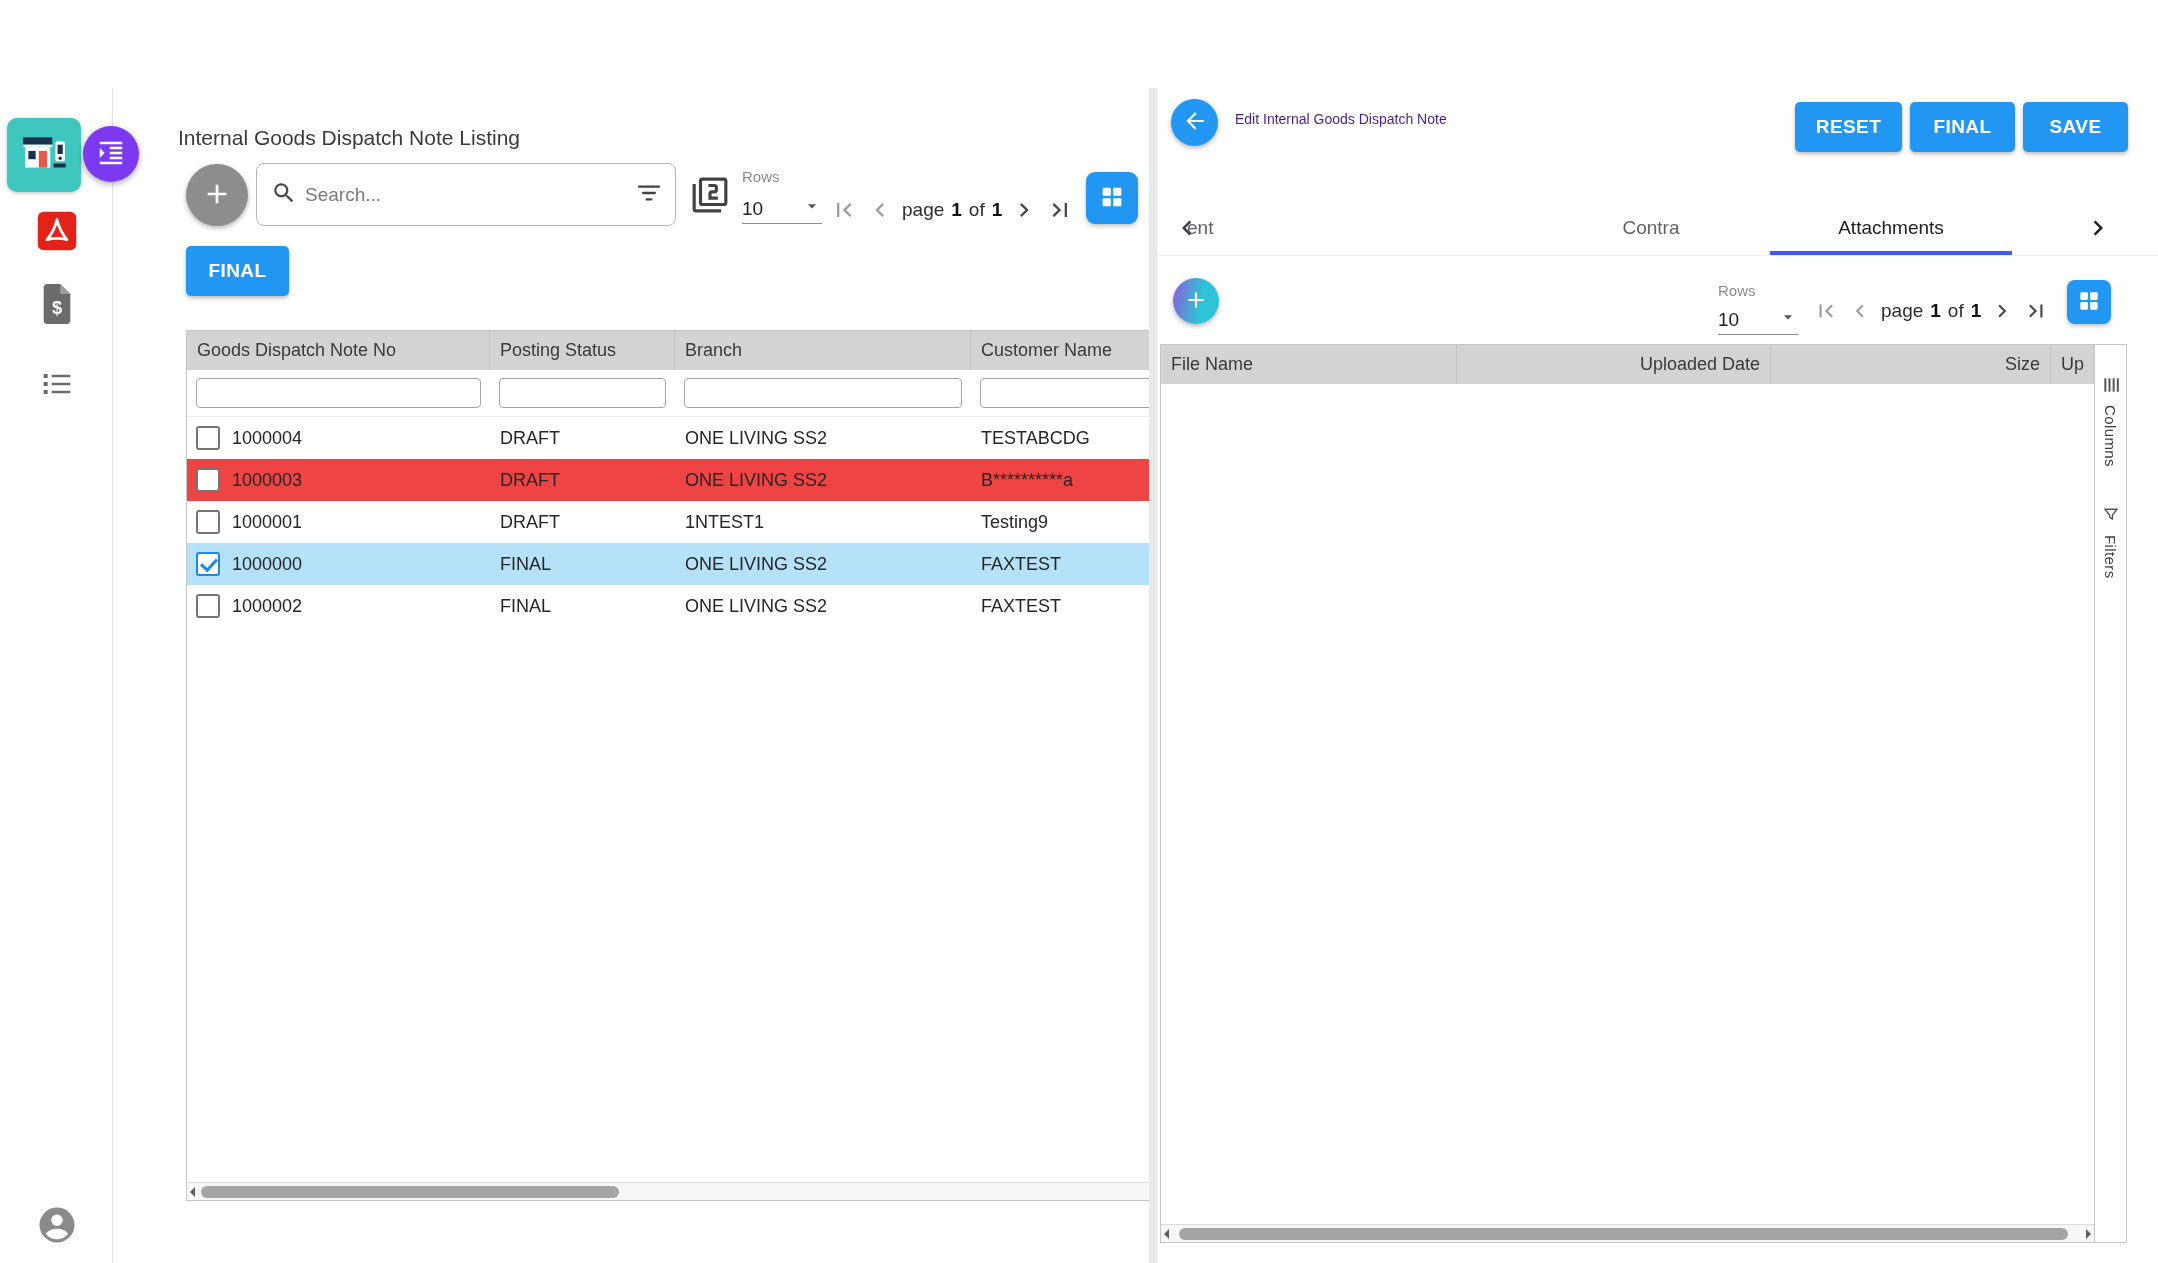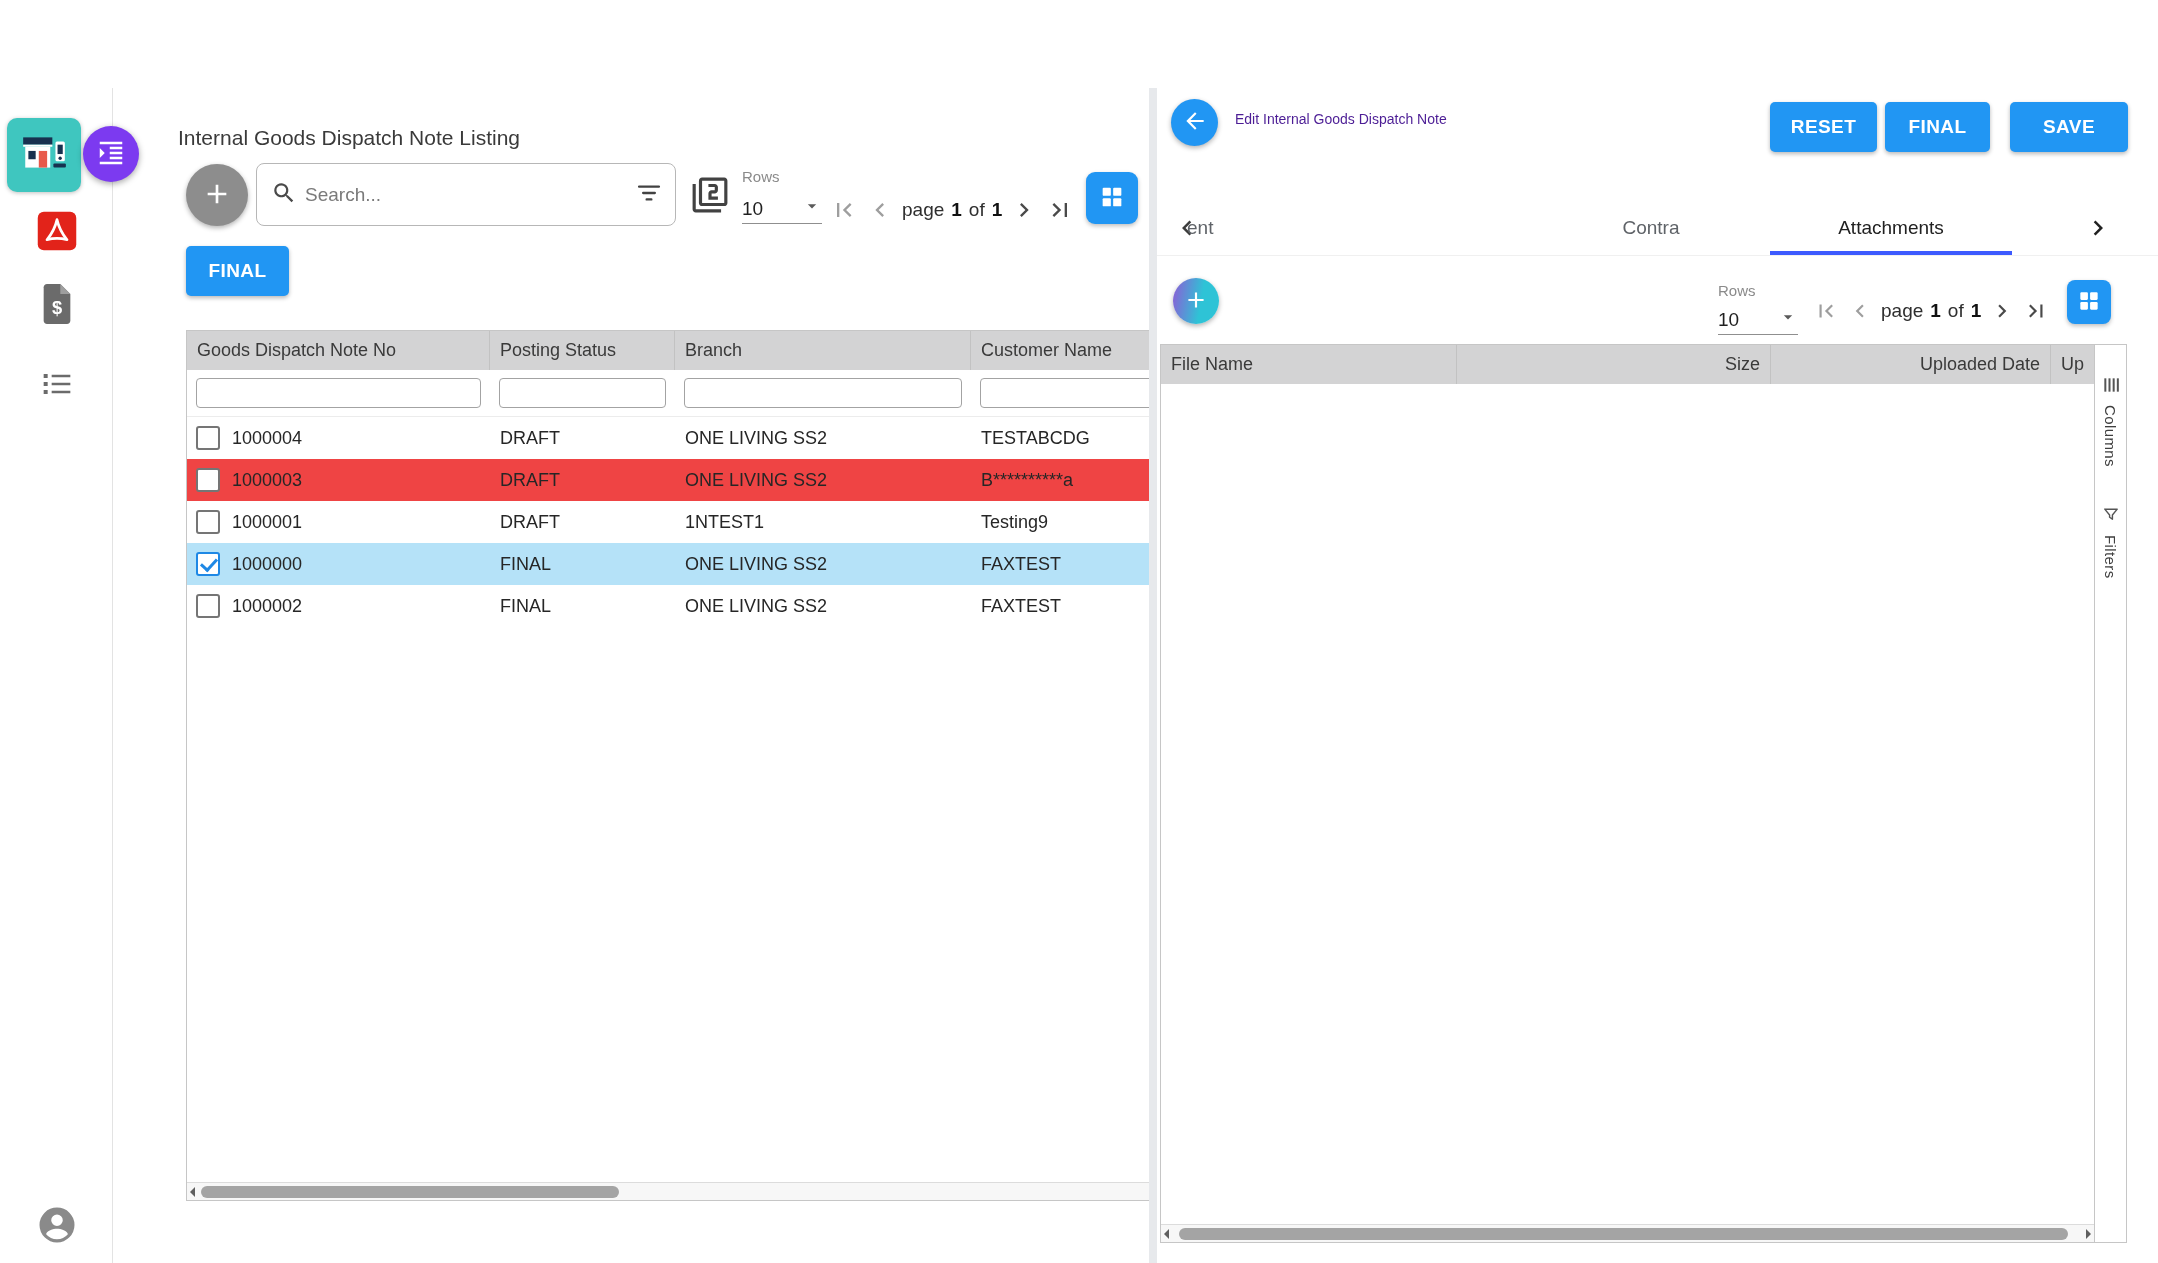--- a/index.html
+++ b/index.html
@@ -95,21 +95,21 @@
 
   
   .divider { position:absolute; top:88px; left:1149px; width:8px; bottom:0; background:#e7e9ec; }
 
   
   .editor { position:absolute; top:88px; left:1157px; right:0; bottom:0; background:#fff; }
   .back-btn { position:absolute; top:11px; left:14px; width:47px; height:47px; background:#2196f3; }
   .editor-title { position:absolute; top:23px; left:78px; font-size:14px; font-weight:500; color:#4c1d95; }
   .editor-actions { position:absolute; top:14px; right:30px; display:flex; gap:8px; }
   .editor-actions .btn-blue { height:50px; }
-  .btn-reset { width:107px; } .btn-final-r { width:105px; } .btn-save { width:118px;margin-left:12px; }
+  .btn-reset { width:107px; } .btn-final-r { width:105px; } .btn-save { width:105px; }
 
   .tabbar { position:absolute; top:112px; left:0; right:0; height:56px; border-bottom:1px solid #f0f0f0; }
   .tab { position:absolute; top:0; height:100%; display:flex; align-items:center; justify-content:center;
          font-size:19px; color:#5f6368; cursor:pointer; white-space:nowrap; }
   .tab.active { color:#212121; font-weight:500; }
   .tab.active::after { content:""; position:absolute; left:0; right:0; bottom:0; height:4px; background:#3d5afe; }
   .tab-0 { left:30px; width:62px; justify-content:flex-start; overflow:hidden; }
   .tab-1 { left:111px; width:286px; }
   .tab-2 { left:400px; width:188px; }
   .tab-3 { left:613px; width:242px; }
@@ -471,22 +471,22 @@
               <rect x="13" y="13" width="7" height="7" rx="1"></rect>
             </g>
           </svg>
       </span>
     </button>
 
     <div class="tablebox tablebox-r">
       <div class="tmain">
         <div class="thead cols-right">
           <div>File Name</div>
+          <div class="t-right">Uploaded Date</div>
           <div class="t-right">Size</div>
-          <div class="t-right">Uploaded Date</div>
           <div>Up</div>
         </div>
 
         <div class="filler"></div>
 
         <div class="hscroll">
           <span class="sarrow left"></span>
           <span class="sthumb" style="left:18px;width:889px;"></span>
           <span class="sarrow right"></span>
         </div>

